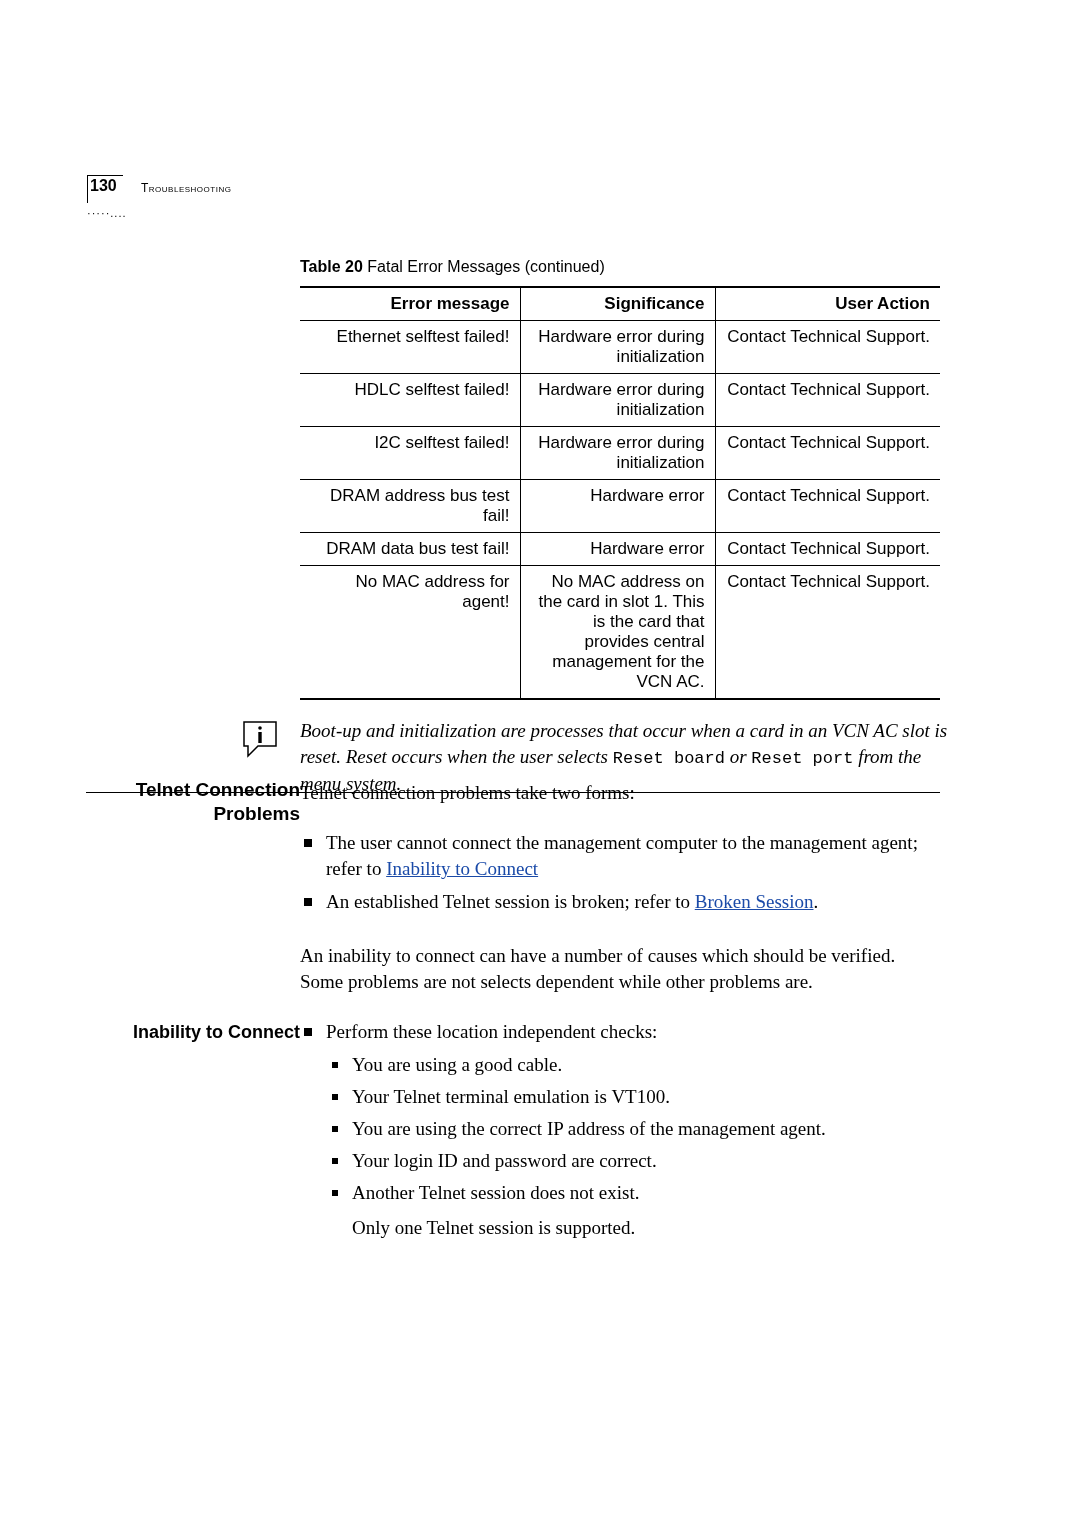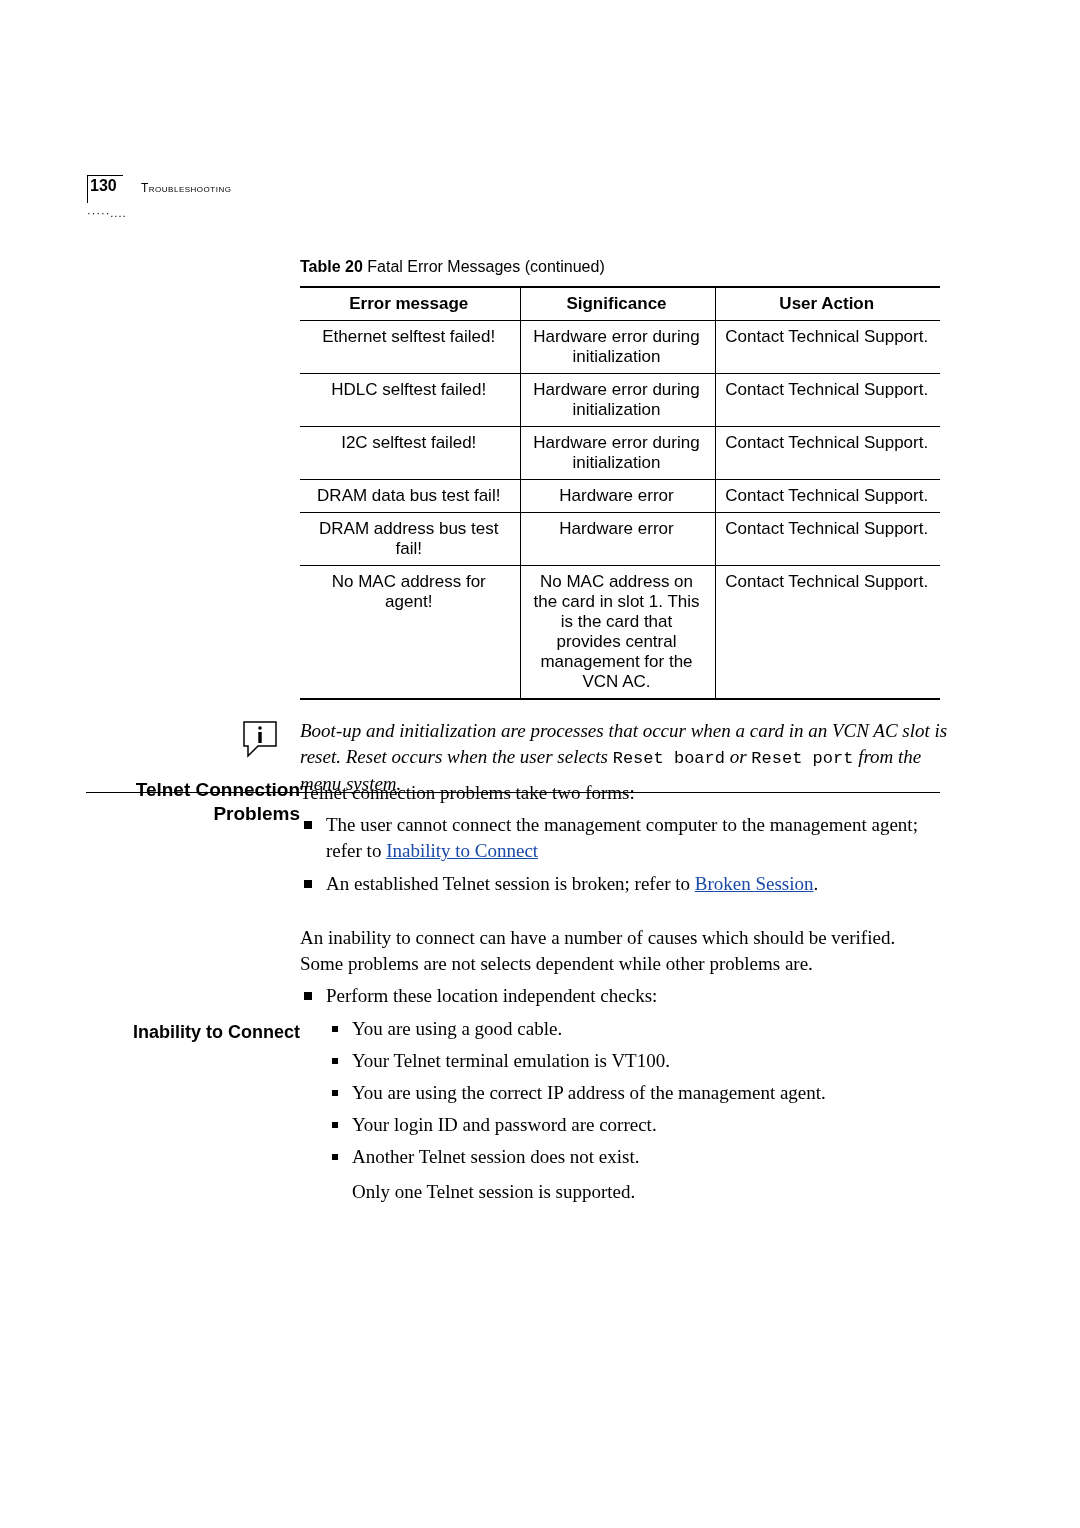--- a/index.html
+++ b/index.html
@@ -13,21 +13,21 @@
   .runhead-num{font:bold 16px Arial,Helvetica,sans-serif;position:absolute;left:3px;top:2px}
   .runhead-title{font:12px Arial,Helvetica,sans-serif;font-variant:small-caps;letter-spacing:.5px;position:absolute;left:54px;top:6px}
   .runhead-rule-v{position:absolute;left:0;top:0;width:1px;height:28px;background:#000}
   .runhead-rule-h{position:absolute;left:0;top:0;height:1px;width:36px;background:#000}
   .dots{font:11px Arial;letter-spacing:1px;margin-top:4px}
 
   
   .tbl-caption{font:16px Arial,Helvetica,sans-serif;margin:0 0 10px 0}
   .tbl-caption b{font-weight:bold}
   table.err{border-collapse:collapse;width:640px;font:17px Arial,Helvetica,sans-serif}
-  table.err th,table.err td{border-top:1px solid #000;border-bottom:1px solid #000;border-left:1px solid #000;border-right:none;padding:6px 10px 6px 8px;text-align:center;vertical-align:top}
+  table.err th,table.err td{border-top:1px solid #000;border-bottom:1px solid #000;border-left:1px solid #000;border-right:none;padding:6px 10px 6px 8px;text-align:right;vertical-align:top}
   table.err th:first-child,table.err td:first-child{border-left:none}
   table.err thead th{font-weight:bold;border-top:2px solid #000;border-bottom:1px solid #000}
   table.err tbody tr:last-child td{border-bottom:2px solid #000}
   .col1{width:220px}
   .col2{width:195px}
 
   
   .note-row{margin-top:18px;position:relative;min-height:80px}
   .info-icon{position:absolute;left:-60px;top:0}
   .note-txt{font:italic 19px "Times New Roman",serif;line-height:1.35}
@@ -35,21 +35,21 @@
 
   
   .hr{border:none;border-top:1px solid #000;margin:32px 0 16px -214px;width:854px}
 
   
   .side-h{font:bold 19px Arial,Helvetica,sans-serif;text-align:right;padding-right:28px;line-height:1.25}
   .sub-h{font:bold 18px Arial,Helvetica,sans-serif;text-align:right;padding-right:28px;margin-top:98px}
 
   
   .body{font:19px "Times New Roman",serif;line-height:1.38}
-  ul.b1{list-style:none;padding:0;margin:6px 0 0 0}
+  ul.b1{list-style:none;padding:0;margin:24px 0 0 0}
   ul.b1>li{position:relative;padding-left:26px;margin:6px 0}
   ul.b1>li:before{content:"";position:absolute;left:4px;top:9px;width:8px;height:8px;background:#000}
   ul.b2{list-style:none;padding:0;margin:4px 0 0 0}
   ul.b2>li{position:relative;padding-left:26px;margin:6px 0}
   ul.b2>li:before{content:"";position:absolute;left:6px;top:10px;width:6px;height:6px;background:#000}
   a.lnk{color:#1a4aa8;text-decoration:underline}
 
   
   .blk-table{position:absolute;left:0;top:258px;width:660px}
   .blk-hr{position:absolute;left:0;top:760px;width:640px}
@@ -111,26 +111,26 @@
             <td>HDLC selftest failed!</td>
             <td>Hardware error during initialization</td>
             <td>Contact Technical Support.</td>
           </tr>
           <tr>
             <td>I2C selftest failed!</td>
             <td>Hardware error during initialization</td>
             <td>Contact Technical Support.</td>
           </tr>
           <tr>
-            <td>DRAM data bus test fail!</td>
+            <td>DRAM address bus test fail!</td>
             <td>Hardware error</td>
             <td>Contact Technical Support.</td>
           </tr>
           <tr>
-            <td>DRAM address bus test fail!</td>
+            <td>DRAM data bus test fail!</td>
             <td>Hardware error</td>
             <td>Contact Technical Support.</td>
           </tr>
           <tr>
             <td>No MAC address for agent!</td>
             <td>No MAC address on the card in slot 1. This is the card that provides central management for the VCN AC.</td>
             <td>Contact Technical Support.</td>
           </tr>
         </tbody>
       </table>

